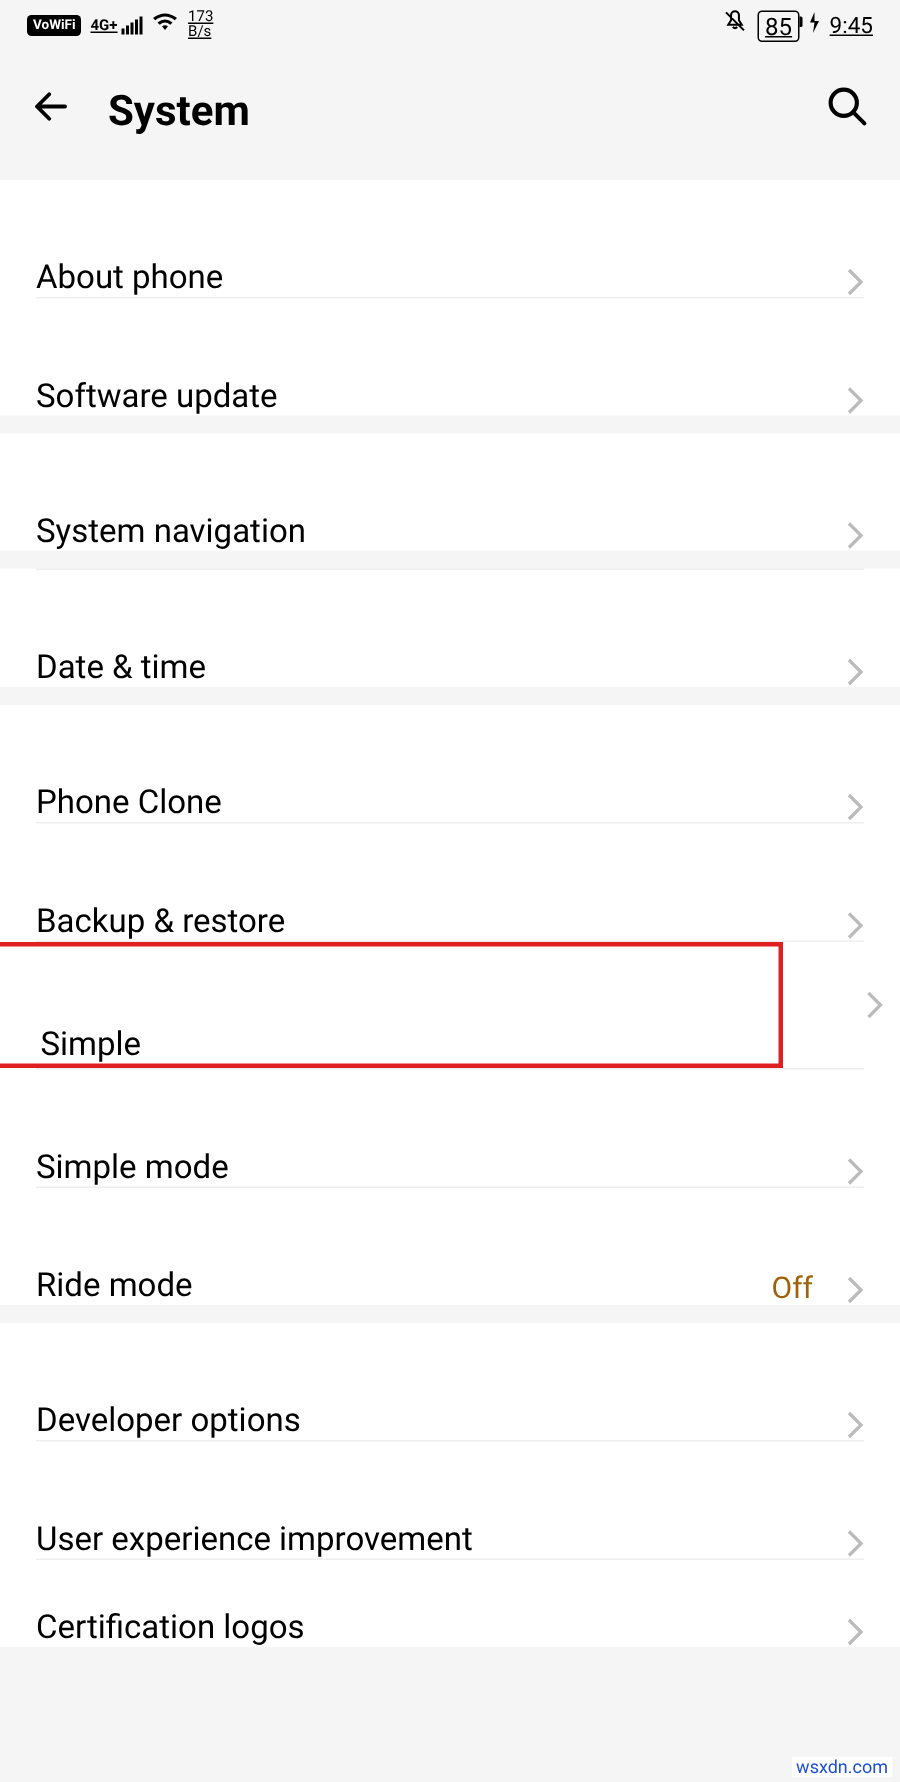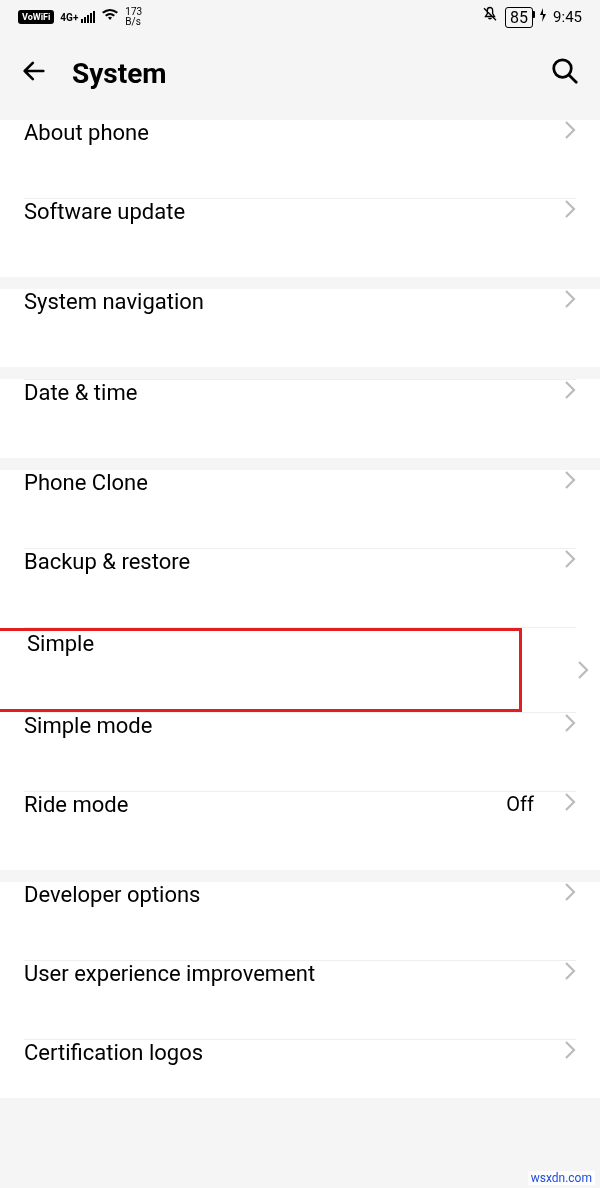--- a/index.html
+++ b/index.html
@@ -10,20 +10,21 @@
       color: #000;
     }
     .status-bar {
       height: 34px;
       display: flex;
       justify-content: space-between;
       align-items: center;
       padding: 0 18px;
       background: #f5f5f5;
       font-size: 15px;
+      text-decoration: underline;
     }
     .status-left { display: flex; align-items: center; gap: 6px; }
     .status-right { display: flex; align-items: center; gap: 6px; }
     .vowifi-badge {
       background: #000;
       color: #fff;
       font-size: 9px;
       font-weight: bold;
       padding: 2px 4px;
       border-radius: 3px;
@@ -59,35 +60,34 @@
       font-weight: 700;
       flex: 1;
     }
     .section {
       background: #fff;
       margin-bottom: 12px;
     }
     .section:last-child { margin-bottom: 0; }
     .row {
       display: flex;
-      align-items: flex-start;
+      align-items: flex-end;
       padding: 0 24px;
       min-height: 78px;
       position: relative;
-      gap: 22px;
     }
     .row-label {
       flex: 1;
       font-size: 22px;
       color: #000;
     }
     .row-value {
       font-size: 20px;
-      color: #000000;
-      margin-right: 8px;
+      color: #a16207;
+      margin-right: 22px;
     }
     .divider {
       height: 1px;
       background: #eee;
       margin: 0 24px;
     }
     .highlight-box {
       border: 3px solid #e02020;
       position: relative;
       margin-left: -10px;

